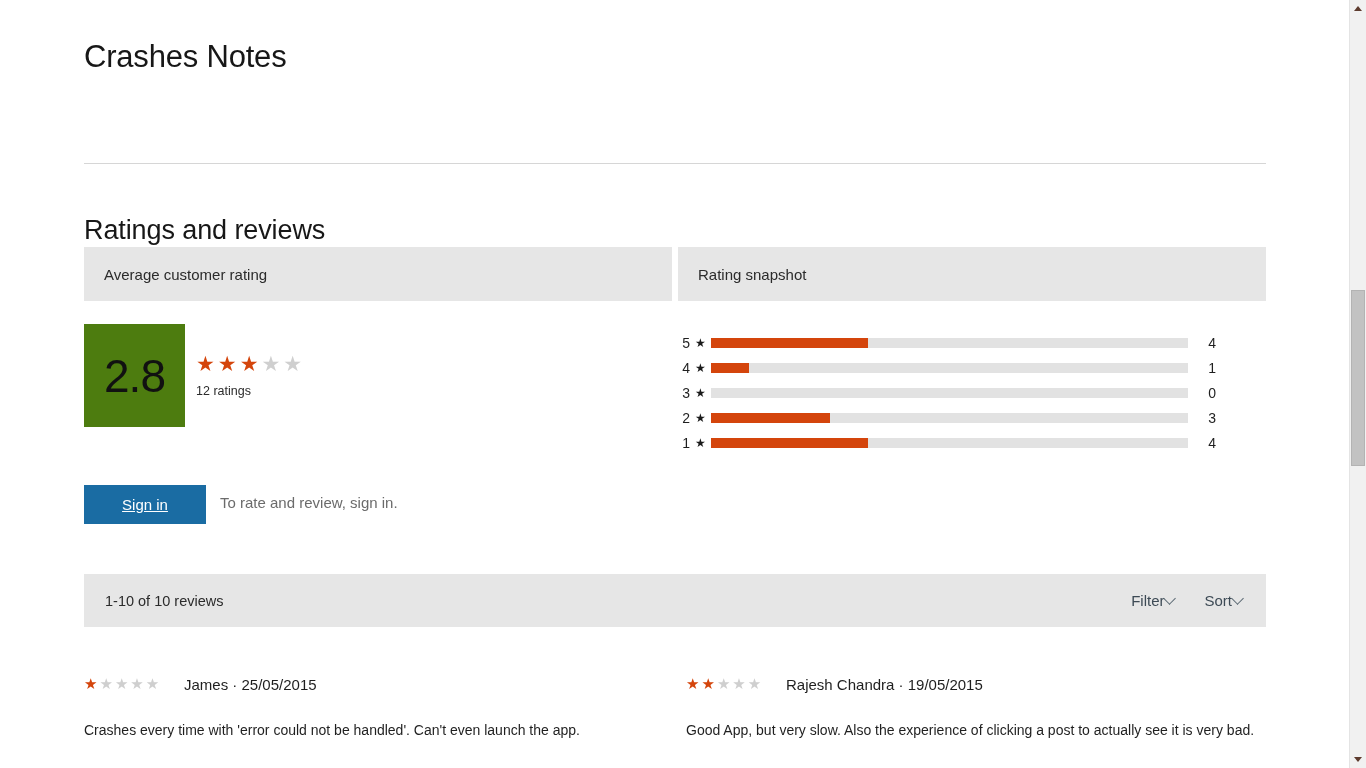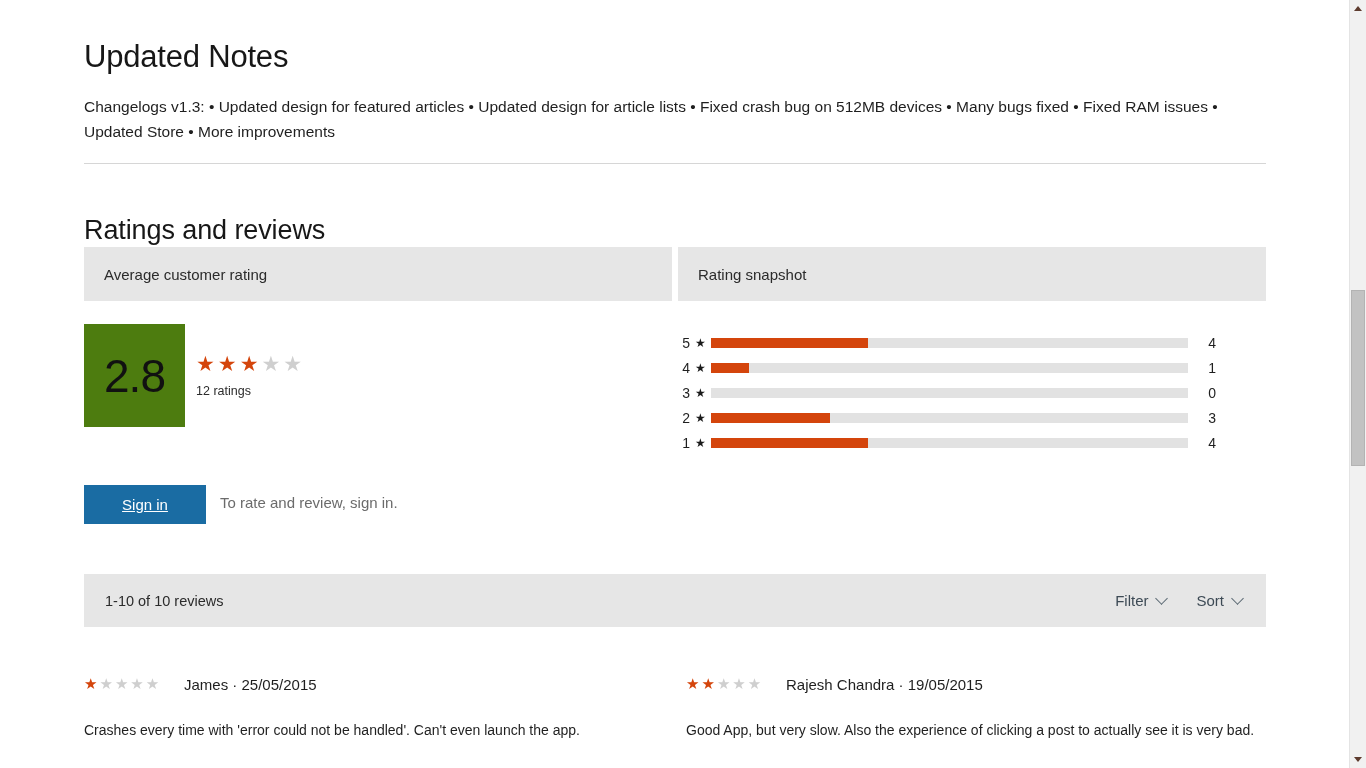--- a/index.html
+++ b/index.html
@@ -200,21 +200,21 @@
   .rev-actions {
     margin-left: auto;
     margin-right: 22px;
     display: flex;
     align-items: center;
     gap: 28px;
   }
   .rev-action {
     display: flex;
     align-items: center;
-    gap: 9px;
+    gap: 1px;
     font-size: 15px;
     color: #3d4a55;
     cursor: pointer;
   }
   .chev {
     display: inline-block;
     width: 11px; height: 11px;
     position: relative;
     top: -2px;
   }
@@ -302,22 +302,21 @@
     border: 1px solid #b3b3b3;
     cursor: pointer;
   }
 </style>
 </head>
 <body>
 
 <div class="page">
   <div class="content">
 
-    <h1 class="vn-title">Updated Notes</h1>
-    <p class="vn-body">Changelogs v1.3: • Updated design for featured articles • Updated design for article lists • Fixed crash bug on 512MB devices • Many bugs fixed • Fixed RAM issues • Updated Store • More improvements</p>
+    <h1 class="vn-title">Crashes Notes</h1>
     <div class="divider"></div>
 
     <h2 class="rr-title">Ratings and reviews</h2>
 
     <div class="headerbar">
       <div class="hdr-cell left">Average customer rating</div>
       <div class="hdr-gap"></div>
       <div class="hdr-cell right">Rating snapshot</div>
     </div>
 

